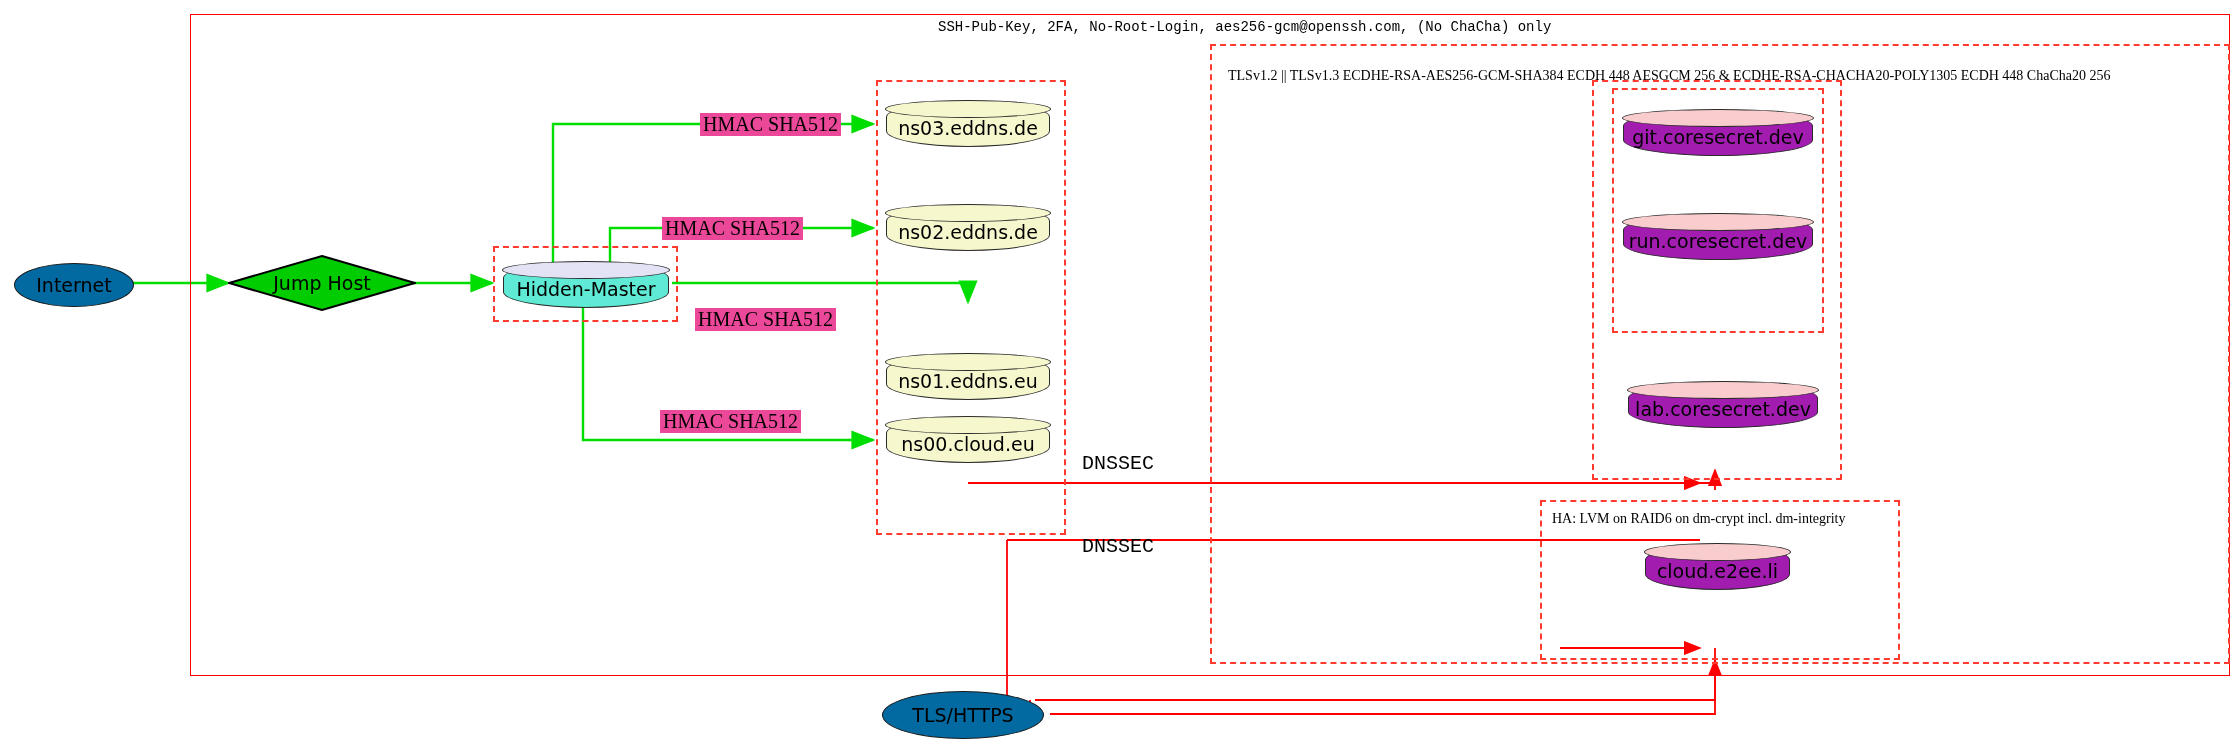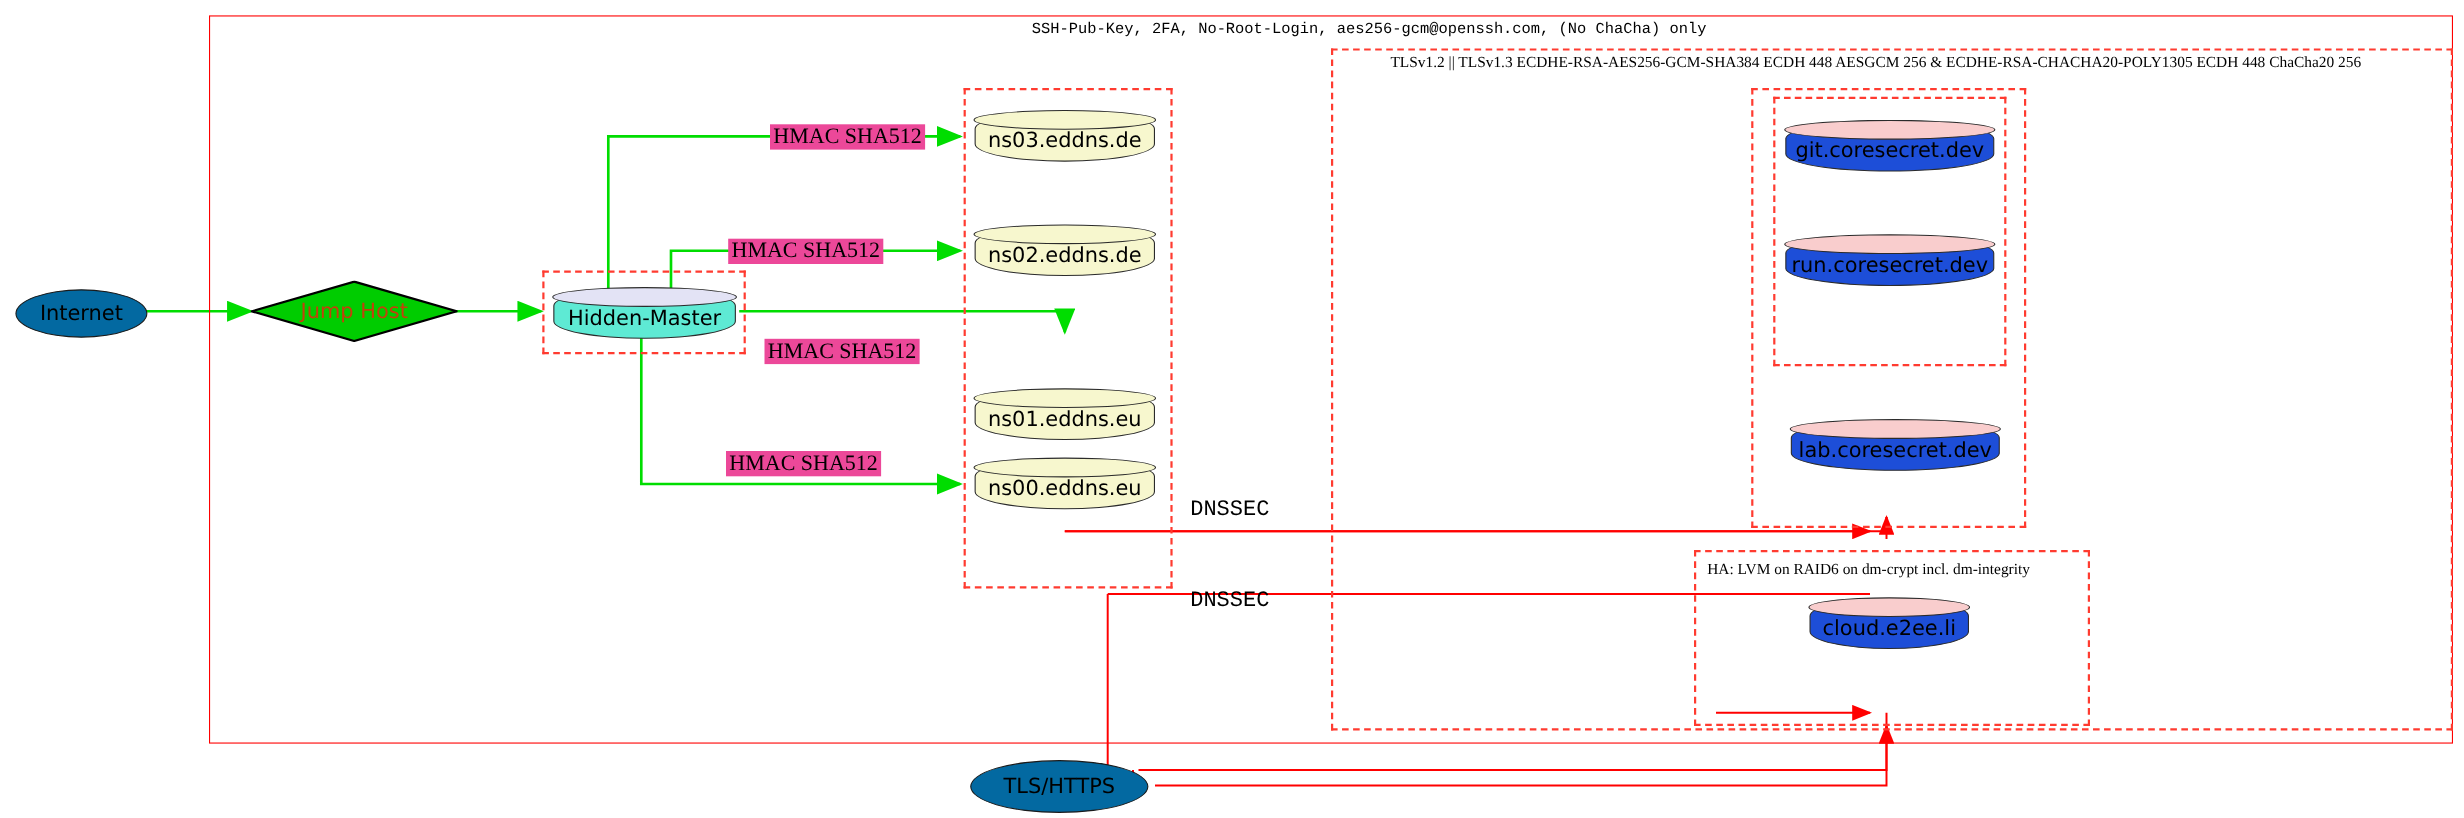--- a/index.html
+++ b/index.html
@@ -12,31 +12,31 @@
         justify-content:center;text-align:center;color:#000;}
 
   
   .cyl{border:1.6px solid #2b2b2b;border-radius:50%/16px;
        font-family:"DejaVu Sans",sans-serif;font-size:19px;}
   .cyl .cap{position:absolute;left:-1.6px;right:-1.6px;top:-1.6px;height:18px;
             border:1.6px solid #2b2b2b;border-radius:50%;box-sizing:border-box;}
   .cyl .lbl{position:relative;z-index:2;padding-top:8px;}
   .cyl-dns{background:#f7f7ce;}
   .cyl-master{background:#5eead4;}
-  .cyl-pink{background:#1d4ed8;text-align:center;}
+  .cyl-pink{background:#a21caf;text-align:center;}
 
   
   .ellipse{border:1.8px solid #1b1b1b;border-radius:50%;background:#0369a1;
            font-family:"DejaVu Sans",sans-serif;font-size:19px;}
 
   
   .diamondwrap{position:absolute;}
   .diamondwrap .dlabel{position:absolute;left:0;top:0;right:0;bottom:0;
         display:flex;align-items:center;justify-content:center;
-        font-family:"DejaVu Sans",sans-serif;font-size:19px;color:#c2410c;z-index:3;}
+        font-family:"DejaVu Sans",sans-serif;font-size:19px;color:#000000;z-index:3;}
 
   
   .box{position:absolute;box-sizing:border-box;}
   .dashbox{border:2px dashed #ff3b30;}
   .solidbox{border:1.6px solid #ff0000;}
 
   
   .txt{position:absolute;white-space:nowrap;color:#000;
        font-family:"Liberation Serif",serif;}
   .txt-sm{font-size:14px;}
@@ -101,21 +101,21 @@
   <div class="box dashbox" style="left:493px;top:246px;width:185px;height:76px;"></div>
 
   <div class="box dashbox" style="left:1592px;top:80px;width:250px;height:400px;"></div>
 
   <div class="box dashbox" style="left:1612px;top:88px;width:212px;height:245px;"></div>
 
   <div class="box dashbox" style="left:1540px;top:500px;width:360px;height:160px;"></div>
 
   <div class="txt txt-sm" style="left:938px;top:19px;font-family:Liberation Mono, monospace;">SSH-Pub-Key, 2FA, No-Root-Login, aes256-gcm@openssh.com, (No ChaCha) only</div>
 
-  <div class="txt txt-sm" style="left:1228px;top:50px;margin-left:36px;">TLSv1.2 || TLSv1.3 ECDHE-RSA-AES256-GCM-SHA384 ECDH 448 AESGCM 256 &amp; ECDHE-RSA-CHACHA20-POLY1305 ECDH 448 ChaCha20 256</div>
+  <div class="txt txt-sm" style="left:1228px;top:68px;">TLSv1.2 || TLSv1.3 ECDHE-RSA-AES256-GCM-SHA384 ECDH 448 AESGCM 256 &amp; ECDHE-RSA-CHACHA20-POLY1305 ECDH 448 ChaCha20 256</div>
 
   <div class="txt txt-sm" style="left:1552px;top:511px;">HA: LVM on RAID6 on dm-crypt incl. dm-integrity</div>
 
   <div class="txt txt-edge" style="left:700px;top:113px;">HMAC SHA512</div>
   <div class="txt txt-edge" style="left:662px;top:217px;">HMAC SHA512</div>
   <div class="txt txt-edge" style="left:695px;top:308px;">HMAC SHA512</div>
   <div class="txt txt-edge" style="left:660px;top:410px;">HMAC SHA512</div>
 
   <div class="txt txt-md" style="left:1082px;top:452px;">DNSSEC</div>
   <div class="txt txt-md" style="left:1082px;top:535px;">DNSSEC</div>
@@ -146,21 +146,21 @@
     <span class="lbl">ns02.eddns.de</span>
   </div>
 
   <div class="node cyl cyl-dns" style="left:886px;top:311px;width:164px;height:46px;margin-top:43px;">
     <span class="cap" style="background:#f7f7ce;"></span>
     <span class="lbl">ns01.eddns.eu</span>
   </div>
 
   <div class="node cyl cyl-dns" style="left:886px;top:417px;width:164px;height:46px;">
     <span class="cap" style="background:#f7f7ce;"></span>
-    <span class="lbl">ns00.eddns.eu</span>
+    <span class="lbl">ns00.cloud.eu</span>
   </div>
 
   <div class="node cyl cyl-pink" style="left:1623px;top:110px;width:190px;height:46px;">
     <span class="cap" style="background:#f9cdcd;"></span>
     <span class="lbl">git.coresecret.dev</span>
   </div>
 
   <div class="node cyl cyl-pink" style="left:1623px;top:214px;width:190px;height:46px;">
     <span class="cap" style="background:#f9cdcd;"></span>
     <span class="lbl">run.coresecret.dev</span>

